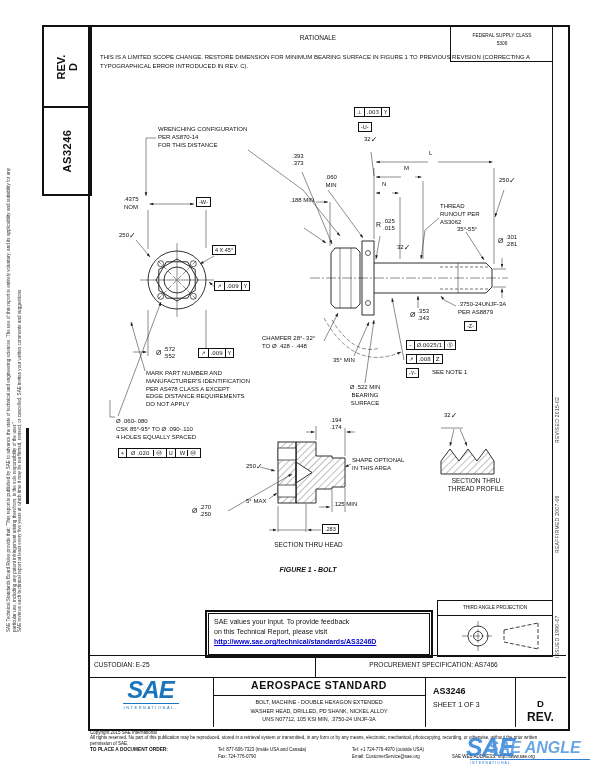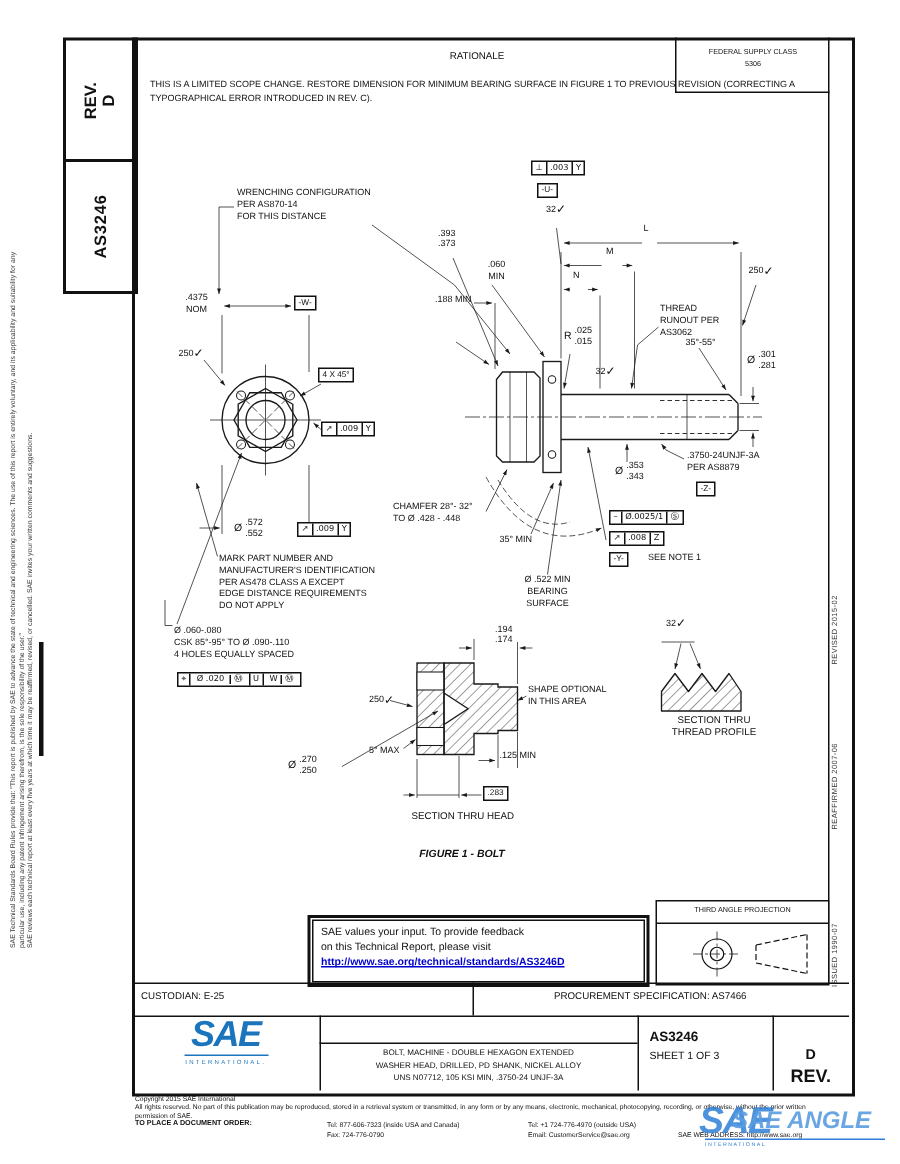--- a/index.html
+++ b/index.html
@@ -355,20 +355,21 @@
 
   <div class="frameline" style="left:213px;top:677px;height:50px;border-left-width:1.5px"></div>
   <div class="frameline" style="left:425px;top:677px;height:50px;border-left-width:1.5px"></div>
   <div class="frameline" style="left:515px;top:677px;height:50px;border-left-width:1.5px"></div>
   <div class="frameline" style="left:213px;top:695px;width:212px;border-top-width:1.5px"></div>
 
   <div class="a" style="left:88px;top:679px;width:125px;text-align:center">
     <div style="font-size:24px;font-weight:bold;font-style:italic;color:#1b75bc;line-height:0.95;letter-spacing:-1px">SAE</div>
     <div style="font-size:4px;color:#1b75bc;letter-spacing:1.5px;border-top:1px solid #1b75bc;width:56px;margin:1px auto 0;padding-top:1px">INTERNATIONAL.</div>
   </div>
+  <div class="lbl ctr b" style="left:213px;top:679px;width:212px;font-size:10.5px;letter-spacing:.5px">AEROSPACE STANDARD</div>
   <div class="lbl ctr" style="left:215px;top:698px;width:208px;font-size:5.4px;line-height:1.6">BOLT, MACHINE - DOUBLE HEXAGON EXTENDED
 WASHER HEAD, DRILLED, PD SHANK, NICKEL ALLOY
 UNS N07712, 105 KSI MIN, .3750-24 UNJF-3A</div>
   <div class="lbl b" style="left:433px;top:686px;font-size:9px">AS3246</div>
   <div class="lbl" style="left:433px;top:700px;font-size:7px">SHEET 1 OF 3</div>
   <div class="lbl ctr b" style="left:515px;top:710px;width:51px;font-size:12px">REV.</div>
   <div class="lbl ctr b" style="left:515px;top:698px;width:51px;font-size:9.5px">D</div>
 
   <div class="lbl" style="left:90px;top:730px;font-size:4.5px">Copyright 2015 SAE International</div>
   <div class="lbl" style="left:90px;top:735px;width:470px;font-size:4.5px;line-height:1.25">All rights reserved. No part of this publication may be reproduced, stored in a retrieval system or transmitted, in any form or by any means, electronic, mechanical, photocopying, recording, or otherwise, without the prior written permission of SAE.</div>

